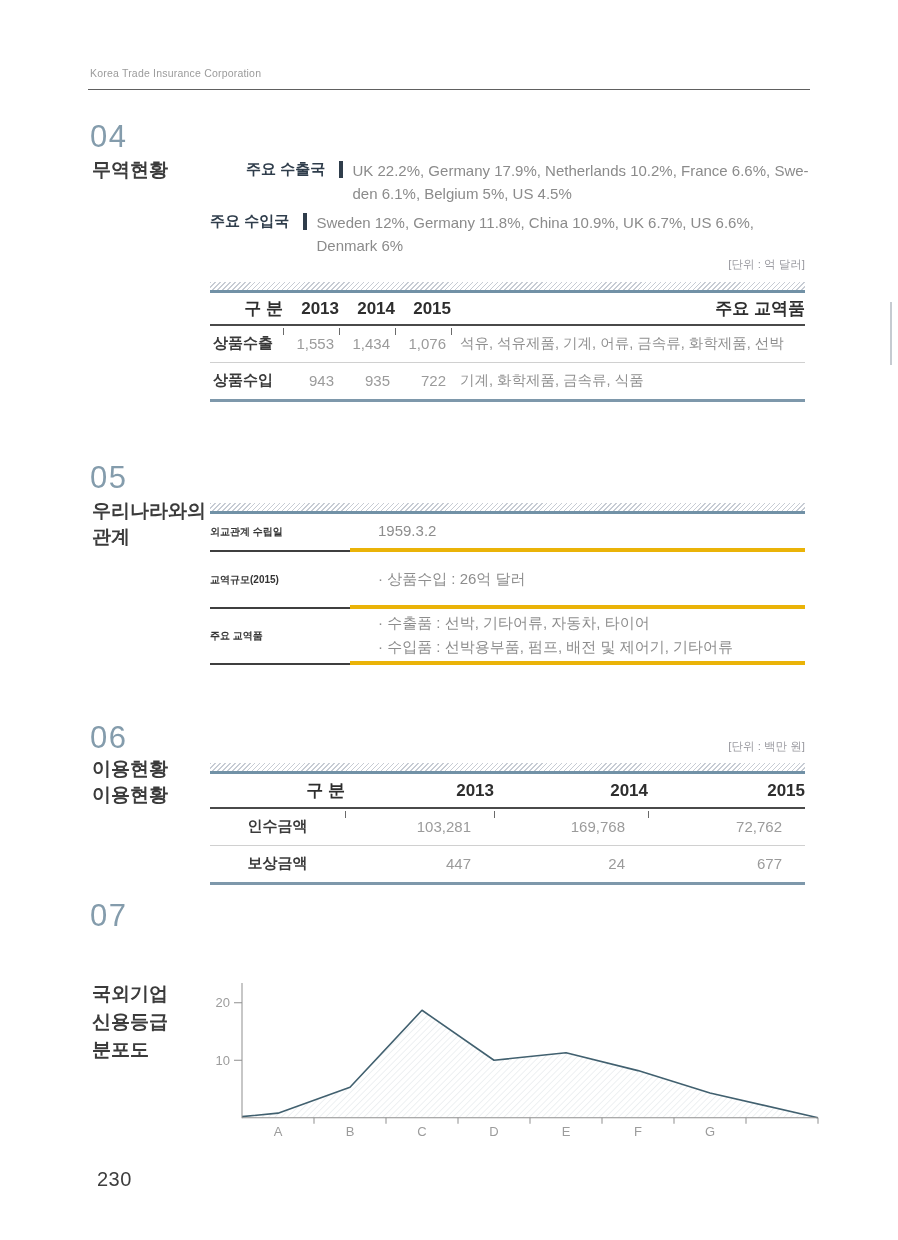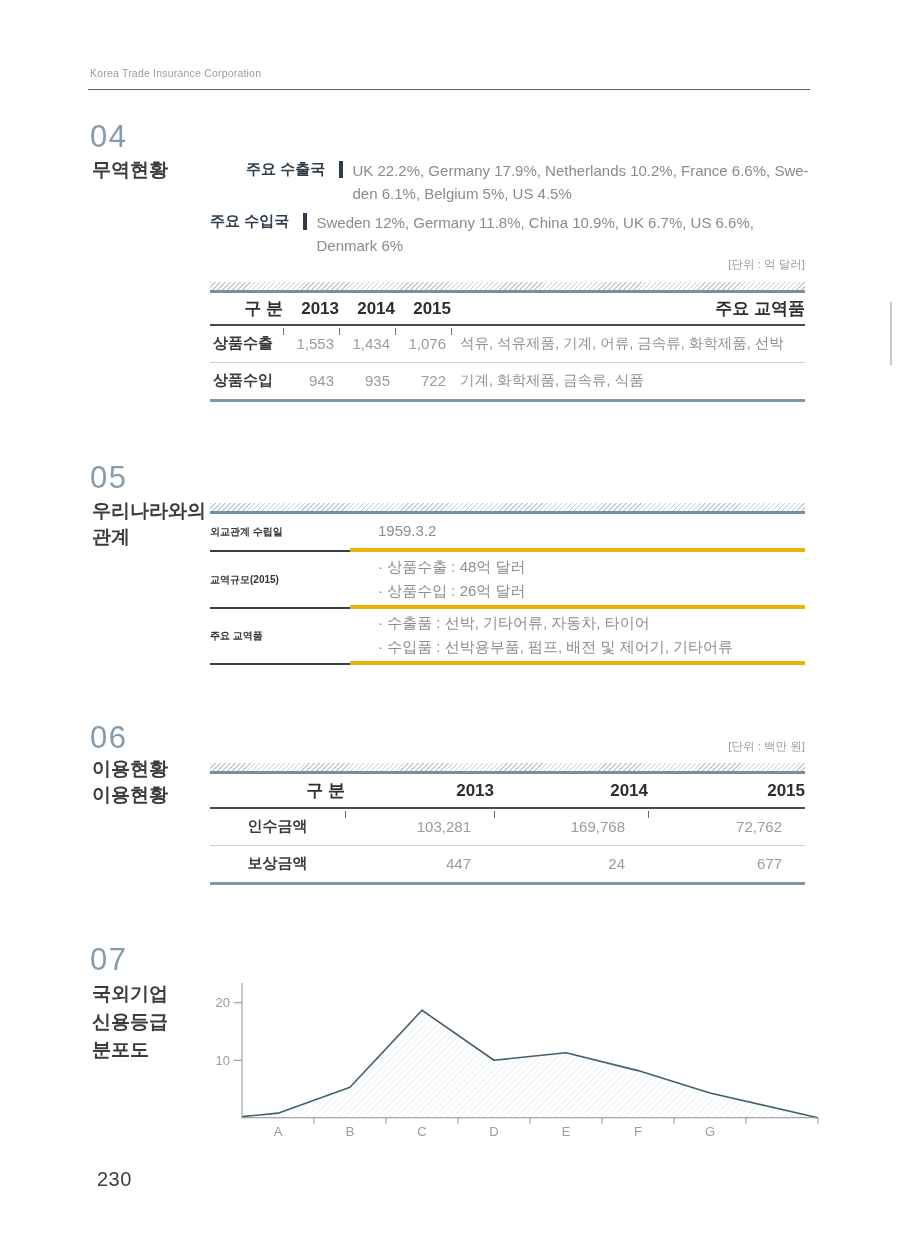--- a/index.html
+++ b/index.html
@@ -138,21 +138,20 @@
     <div class="hatch"></div>
     <div class="t05-row h38">
       <div class="t05-label">외교관계 수립일</div>
       <div class="t05-value">
         <div>1959.3.2</div>
       </div>
     </div>
     <div class="t05-row h57">
       <div class="t05-label">교역규모(2015)</div>
       <div class="t05-value">
-        <div>· 상품수출 : 48억 달러</div>
         <div>· 상품수입 : 26억 달러</div>
       </div>
     </div>
     <div class="t05-row h56">
       <div class="t05-label">주요 교역품</div>
       <div class="t05-value">
         <div>· 수출품 : 선박, 기타어류, 자동차, 타이어</div>
         <div>· 수입품 : 선박용부품, 펌프, 배전 및 제어기, 기타어류</div>
       </div>
     </div>
@@ -186,21 +185,21 @@
     <div class="rule-light"></div>
     <div class="t06-grid t06-row">
       <div class="t06-label">보상금액</div>
       <div class="t06-num">447</div>
       <div class="t06-num">24</div>
       <div class="t06-num">677</div>
     </div>
     <div class="rule-blue"></div>
   </div>
 
-  <div class="abs sec-num" style="left:90px;top:944px;">07</div>
+  <div class="abs sec-num" style="left:90px;top:900px;">07</div>
   <div class="abs sec-title" style="left:92px;top:980px;width:120px;line-height:28px;">
     <div>국외기업</div>
     <div>신용등급</div>
     <div>분포도</div>
   </div>
 
   <div class="abs" style="left:200px;top:975px;width:630px;height:172px;"><svg width="630" height="172" viewBox="0 0 630 172" style="font-family:'Liberation Sans',sans-serif">
         <defs>
           <pattern id="hp" width="4.5" height="4.5" patternUnits="userSpaceOnUse" patternTransform="rotate(45)">
             <rect width="4.5" height="4.5" fill="#ffffff"></rect>

